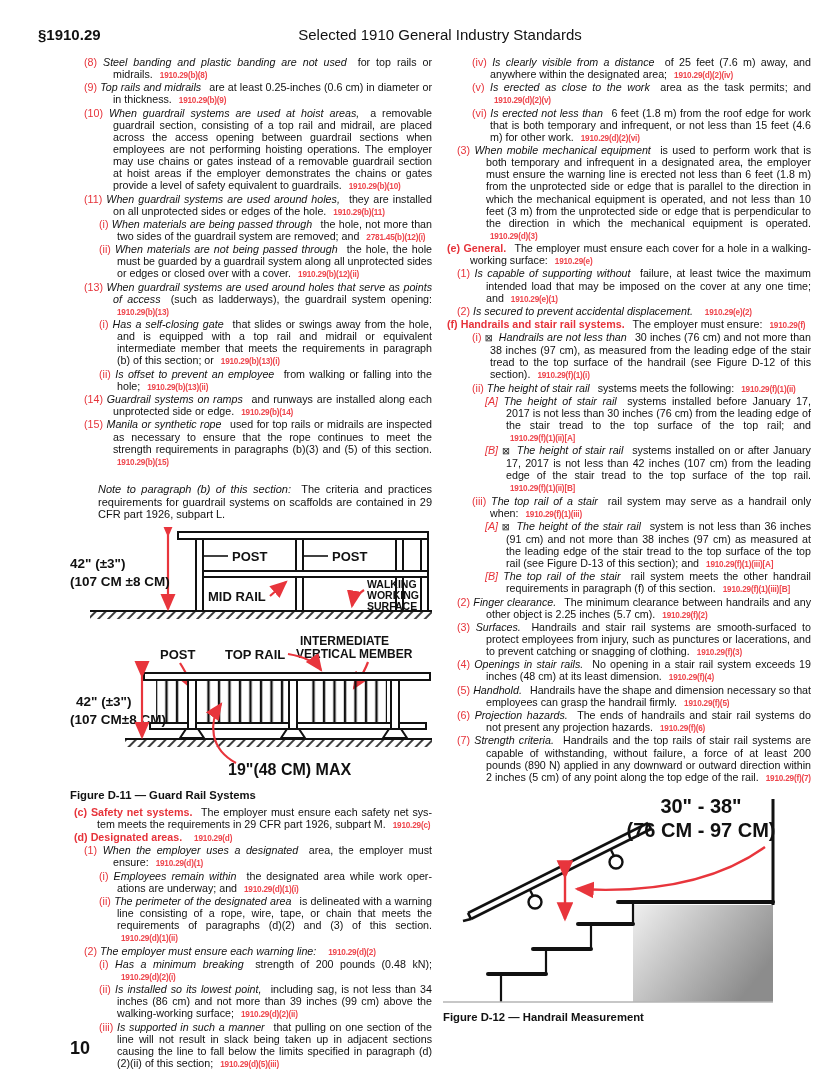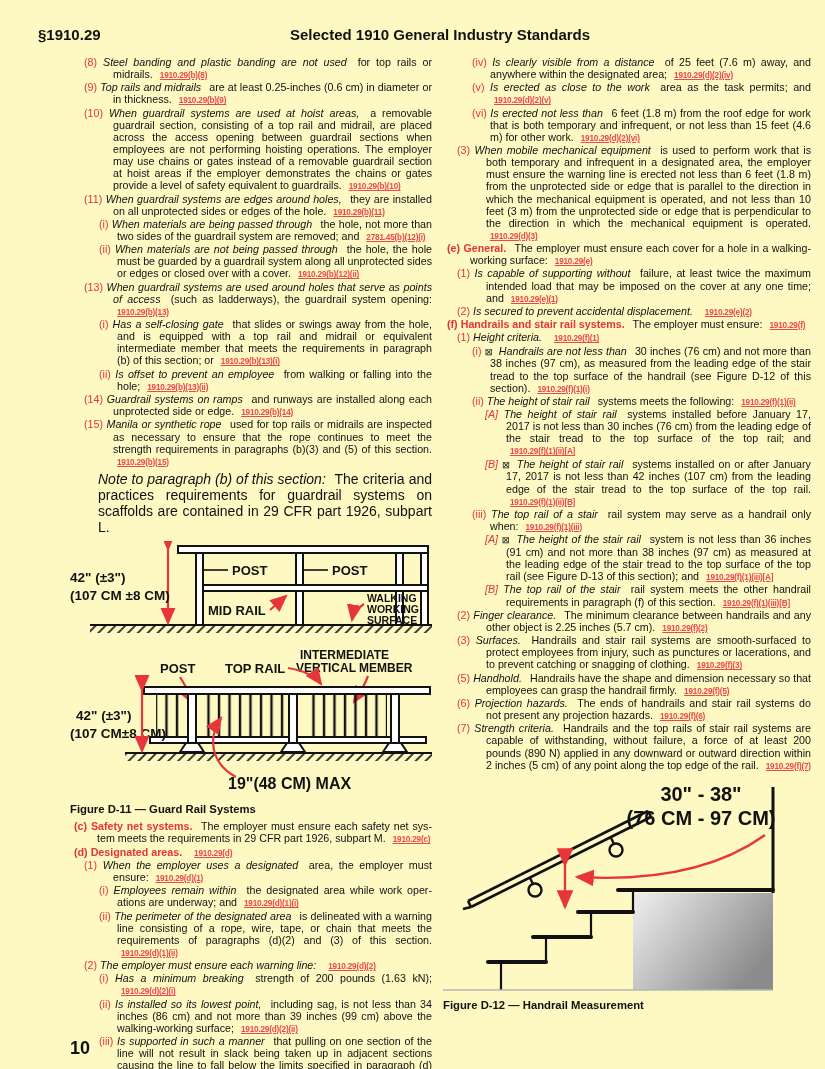--- a/index.html
+++ b/index.html
@@ -1,35 +1,35 @@
 <!DOCTYPE html>
 <html><head>
 <meta charset="utf-8">
 <style>
   html,body{margin:0;padding:0;background:#e9e9e9;}
-  .page{position:relative;width:825px;height:1069px;background:#fef9c3;overflow:hidden;
+  .page{position:relative;width:825px;height:1069px;background:#ffffff;overflow:hidden;
         font-family:"Liberation Sans",sans-serif;color:#111;}
   .hdr-section{position:absolute;left:38px;top:26px;font-size:15px;font-weight:bold;}
   .hdr-title{position:absolute;left:240px;top:26px;width:400px;text-align:center;
-             font-size:15px;font-weight:bold;}
+             font-size:15px;font-weight:normal;}
   .col{position:absolute;top:56px;font-size:10.7px;line-height:1.13;}
   .col-left{left:70px;width:362px;}
   .col-right{left:443px;width:368px;}
   .para{text-align:justify;margin:0 0 1px 0;}
   .lvl0{padding-left:27px;text-indent:-23px;}
   .lvl1{padding-left:43px;text-indent:-29px;}
   .lvl2{padding-left:47px;text-indent:-18px;}
   .lvl3{padding-left:63px;text-indent:-21px;}
   .mk{color:#e6333a;}
   .lead{font-style:italic;padding-right:5px;}
   .h .mk,.h .lead{color:#e6333a;font-weight:bold;font-style:normal;}
   .lvl3 .mk{font-style:italic;}
   .cite{color:#ee464d;font-weight:bold;font-size:8.2px;letter-spacing:-0.2px;
-        margin-left:4px;white-space:nowrap;text-decoration:underline;}
-  .note{font-size:14px;padding-left:28px;text-indent:0;margin-top:4px;line-height:1.15;}
+        margin-left:4px;white-space:nowrap;}
+  .note{font-size:11px;padding-left:28px;text-indent:0;margin-top:16px;line-height:1.15;}
   .chg{font-size:9.5px;color:#111;margin-right:3px;font-style:normal;}
   .figure{margin:6px 0 2px 0;}
   .figcap{font-size:11.3px;font-weight:bold;margin:2px 0 4px 0;}
   .pageno{position:absolute;left:70px;top:1038px;font-size:18px;font-weight:bold;}
   svg text{font-family:"Liberation Sans",sans-serif;font-weight:bold;fill:#111;}
   .redline{stroke:#e8353c;fill:none;}
   .blk{stroke:#111;fill:#fff;}
 </style>
 </head>
 <body>
@@ -37,21 +37,21 @@
 <div class="page">
 
   <div class="hdr-section">§1910.29</div>
   <div class="hdr-title">Selected 1910 General Industry Standards</div>
 
   <div class="col col-left">
     <div id="lc1">
         <div class="para lvl1"><span class="mk">(8)</span> <span class="lead">Steel banding and plastic banding are not used</span> <span class="rest">for top rails or midrails.</span> <span class="cite">1910.29(b)(8)</span> </div>
         <div class="para lvl1"><span class="mk">(9)</span> <span class="lead">Top rails and midrails</span> <span class="rest">are at least 0.25-inches (0.6 cm) in diameter or in thickness.</span> <span class="cite">1910.29(b)(9)</span> </div>
         <div class="para lvl1"><span class="mk">(10)</span> <span class="lead">When guardrail systems are used at hoist areas,</span> <span class="rest">a removable guardrail section, consisting of a top rail and midrail, are placed across the access opening between guardrail sections when employees are not performing hoisting operations. The employer may use chains or gates instead of a removable guardrail section at hoist areas if the employer demonstrates the chains or gates provide a level of safety equivalent to guardrails.</span> <span class="cite">1910.29(b)(10)</span> </div>
-        <div class="para lvl1"><span class="mk">(11)</span> <span class="lead">When guardrail systems are edges around holes,</span> <span class="rest">they are installed on all unprotected sides or edges of the hole.</span> <span class="cite">1910.29(b)(11)</span> </div>
+        <div class="para lvl1"><span class="mk">(11)</span> <span class="lead">When guardrail systems are used around holes,</span> <span class="rest">they are installed on all unprotected sides or edges of the hole.</span> <span class="cite">1910.29(b)(11)</span> </div>
         <div class="para lvl2"><span class="mk">(i)</span> <span class="lead">When materials are being passed through</span> <span class="rest">the hole, not more than two sides of the guardrail system are removed; and</span> <span class="cite">2781.45(b)(12)(i)</span> </div>
         <div class="para lvl2"><span class="mk">(ii)</span> <span class="lead">When materials are not being passed through</span> <span class="rest">the hole, the hole must be guarded by a guardrail system along all unpro­tected sides or edges or closed over with a cover.</span> <span class="cite">1910.29(b)(12)(ii)</span> </div>
         <div class="para lvl1"><span class="mk">(13)</span> <span class="lead">When guardrail systems are used around holes that serve as points of access</span> <span class="rest">(such as ladderways), the guardrail system opening:</span> <span class="cite">1910.29(b)(13)</span> </div>
         <div class="para lvl2"><span class="mk">(i)</span> <span class="lead">Has a self-closing gate</span> <span class="rest">that slides or swings away from the hole, and is equipped with a top rail and midrail or equivalent intermediate member that meets the requirements in paragraph (b) of this section; or</span> <span class="cite">1910.29(b)(13)(i)</span> </div>
         <div class="para lvl2"><span class="mk">(ii)</span> <span class="lead">Is offset to prevent an employee</span> <span class="rest">from walking or falling into the hole;</span> <span class="cite">1910.29(b)(13)(ii)</span> </div>
         <div class="para lvl1"><span class="mk">(14)</span> <span class="lead">Guardrail systems on ramps</span> <span class="rest">and runways are installed along each unprotected side or edge.</span> <span class="cite">1910.29(b)(14)</span> </div>
         <div class="para lvl1"><span class="mk">(15)</span> <span class="lead">Manila or synthetic rope</span> <span class="rest">used for top rails or midrails are inspected as necessary to ensure that the rope continues to meet the strength requirements in paragraphs (b)(3) and (5) of this sec­tion.</span> <span class="cite">1910.29(b)(15)</span> </div>
         <div class="para lvl1 note"><span class="lead">Note to paragraph (b) of this section:</span> <span class="rest">The criteria and practices requirements for guardrail systems on scaffolds are contained in 29 CFR part 1926, subpart L.</span> </div>
       </div>
 
@@ -120,46 +120,46 @@
       <div class="figcap">Figure D-11  —  Guard Rail Systems</div>
     </div>
 
     <div id="lc2">
         <div class="para lvl0 h"><span class="mk">(c)</span> <span class="lead">Safety net systems.</span> <span class="rest">The employer must ensure each safety net sys­tem meets the requirements in 29 CFR part 1926, subpart M.</span> <span class="cite">1910.29(c)</span> </div>
         <div class="para lvl0 h"><span class="mk">(d)</span> <span class="lead">Designated areas.</span> <span class="cite">1910.29(d)</span> </div>
         <div class="para lvl1"><span class="mk">(1)</span> <span class="lead">When the employer uses a designated</span> <span class="rest">area, the employer must ensure:</span> <span class="cite">1910.29(d)(1)</span> </div>
         <div class="para lvl2"><span class="mk">(i)</span> <span class="lead">Employees remain within</span> <span class="rest">the designated area while work oper­ations are underway; and</span> <span class="cite">1910.29(d)(1)(i)</span> </div>
         <div class="para lvl2"><span class="mk">(ii)</span> <span class="lead">The perimeter of the designated area</span> <span class="rest">is delineated with a warn­ing line consisting of a rope, wire, tape, or chain that meets the requirements of paragraphs (d)(2) and (3) of this section.</span> <span class="cite">1910.29(d)(1)(ii)</span> </div>
         <div class="para lvl1"><span class="mk">(2)</span> <span class="lead">The employer must ensure each warning line:</span> <span class="cite">1910.29(d)(2)</span> </div>
-        <div class="para lvl2"><span class="mk">(i)</span> <span class="lead">Has a minimum breaking</span> <span class="rest">strength of 200 pounds (1.63 kN);</span> <span class="cite">1910.29(d)(2)(i)</span> </div>
+        <div class="para lvl2"><span class="mk">(i)</span> <span class="lead">Has a minimum breaking</span> <span class="rest">strength of 200 pounds (0.48 kN);</span> <span class="cite">1910.29(d)(2)(i)</span> </div>
         <div class="para lvl2"><span class="mk">(ii)</span> <span class="lead">Is installed so its lowest point,</span> <span class="rest">including sag, is not less than 34 inches (86 cm) and not more than 39 inches (99 cm) above the walking-working surface;</span> <span class="cite">1910.29(d)(2)(ii)</span> </div>
         <div class="para lvl2"><span class="mk">(iii)</span> <span class="lead">Is supported in such a manner</span> <span class="rest">that pulling on one section of the line will not result in slack being taken up in adjacent sec­tions causing the line to fall below the limits specified in para­graph (d)(2)(ii) of this section;</span> <span class="cite">1910.29(d)(5)(iii)</span> </div>
       </div>
   </div>
 
   <div class="col col-right">
     <div id="rc1">
         <div class="para lvl2"><span class="mk">(iv)</span> <span class="lead">Is clearly visible from a distance</span> <span class="rest">of 25 feet (7.6 m) away, and anywhere within the designated area;</span> <span class="cite">1910.29(d)(2)(iv)</span> </div>
         <div class="para lvl2"><span class="mk">(v)</span> <span class="lead">Is erected as close to the work</span> <span class="rest">area as the task permits; and</span> <span class="cite">1910.29(d)(2)(v)</span> </div>
         <div class="para lvl2"><span class="mk">(vi)</span> <span class="lead">Is erected not less than</span> <span class="rest">6 feet (1.8 m) from the roof edge for work that is both temporary and infrequent, or not less than 15 feet (4.6 m) for other work.</span> <span class="cite">1910.29(d)(2)(vi)</span> </div>
         <div class="para lvl1"><span class="mk">(3)</span> <span class="lead">When mobile mechanical equipment</span> <span class="rest">is used to perform work that is both temporary and infrequent in a designated area, the employer must ensure the warning line is erected not less than 6 feet (1.8 m) from the unprotected side or edge that is parallel to the direction in which the mechanical equipment is operated, and not less than 10 feet (3 m) from the unprotected side or edge that is perpendicular to the direction in which the mechanical equipment is operated.</span> <span class="cite">1910.29(d)(3)</span> </div>
         <div class="para lvl0 h"><span class="mk">(e)</span> <span class="lead">General.</span> <span class="rest">The employer must ensure each cover for a hole in a walking-working surface:</span> <span class="cite">1910.29(e)</span> </div>
         <div class="para lvl1"><span class="mk">(1)</span> <span class="lead">Is capable of supporting without</span> <span class="rest">failure, at least twice the maxi­mum intended load that may be imposed on the cover at any one time; and</span> <span class="cite">1910.29(e)(1)</span> </div>
         <div class="para lvl1"><span class="mk">(2)</span> <span class="lead">Is secured to prevent accidental displacement.</span> <span class="cite">1910.29(e)(2)</span> </div>
         <div class="para lvl0 h"><span class="mk">(f)</span> <span class="lead">Handrails and stair rail systems.</span> <span class="rest">The employer must ensure:</span> <span class="cite">1910.29(f)</span> </div>
-        <div class="para lvl1"><span class="mk">(1)</span> <span class="lead">Height criteria.</span> <span class="cite">1910.29(f)(1)</span> </div>
         <div class="para lvl2"><span class="mk">(i)</span> <span class="chg">⊠</span> <span class="lead">Handrails are not less than</span> <span class="rest">30 inches (76 cm) and not more than 38 inches (97 cm), as measured from the leading edge of the stair tread to the top surface of the handrail (see Figure D-12 of this section).</span> <span class="cite">1910.29(f)(1)(i)</span> </div>
         <div class="para lvl2"><span class="mk">(ii)</span> <span class="lead">The height of stair rail</span> <span class="rest">systems meets the following:</span> <span class="cite">1910.29(f)(1)(ii)</span> </div>
         <div class="para lvl3"><span class="mk">[A]</span> <span class="lead">The height of stair rail</span> <span class="rest">systems installed before January 17, 2017 is not less than 30 inches (76 cm) from the leading edge of the stair tread to the top surface of the top rail; and</span> <span class="cite">1910.29(f)(1)(ii)[A]</span> </div>
         <div class="para lvl3"><span class="mk">[B]</span> <span class="chg">⊠</span> <span class="lead">The height of stair rail</span> <span class="rest">systems installed on or after Janu­ary 17, 2017 is not less than 42 inches (107 cm) from the leading edge of the stair tread to the top surface of the top rail.</span> <span class="cite">1910.29(f)(1)(ii)[B]</span> </div>
         <div class="para lvl2"><span class="mk">(iii)</span> <span class="lead">The top rail of a stair</span> <span class="rest">rail system may serve as a handrail only when:</span> <span class="cite">1910.29(f)(1)(iii)</span> </div>
         <div class="para lvl3"><span class="mk">[A]</span> <span class="chg">⊠</span> <span class="lead">The height of the stair rail</span> <span class="rest">system is not less than 36 inches (91 cm) and not more than 38 inches (97 cm) as measured at the leading edge of the stair tread to the top surface of the top rail (see Figure D-13 of this section); and</span> <span class="cite">1910.29(f)(1)(iii)[A]</span> </div>
         <div class="para lvl3"><span class="mk">[B]</span> <span class="lead">The top rail of the stair</span> <span class="rest">rail system meets the other handrail requirements in paragraph (f) of this section.</span> <span class="cite">1910.29(f)(1)(iii)[B]</span> </div>
         <div class="para lvl1"><span class="mk">(2)</span> <span class="lead">Finger clearance.</span> <span class="rest">The minimum clearance between handrails and any other object is 2.25 inches (5.7 cm).</span> <span class="cite">1910.29(f)(2)</span> </div>
         <div class="para lvl1"><span class="mk">(3)</span> <span class="lead">Surfaces.</span> <span class="rest">Handrails and stair rail systems are smooth-surfaced to protect employees from injury, such as punctures or lacerations, and to prevent catching or snagging of clothing.</span> <span class="cite">1910.29(f)(3)</span> </div>
+        <div class="para lvl1"><span class="mk">(4)</span> <span class="lead">Openings in stair rails.</span> <span class="rest">No opening in a stair rail system exceeds 19 inches (48 cm) at its least dimension.</span> <span class="cite">1910.29(f)(4)</span> </div>
         <div class="para lvl1"><span class="mk">(5)</span> <span class="lead">Handhold.</span> <span class="rest">Handrails have the shape and dimension necessary so that employees can grasp the handrail firmly.</span> <span class="cite">1910.29(f)(5)</span> </div>
         <div class="para lvl1"><span class="mk">(6)</span> <span class="lead">Projection hazards.</span> <span class="rest">The ends of handrails and stair rail systems do not present any projection hazards.</span> <span class="cite">1910.29(f)(6)</span> </div>
         <div class="para lvl1"><span class="mk">(7)</span> <span class="lead">Strength criteria.</span> <span class="rest">Handrails and the top rails of stair rail systems are capable of withstanding, without failure, a force of at least 200 pounds (890 N) applied in any downward or outward direction within 2 inches (5 cm) of any point along the top edge of the rail.</span> <span class="cite">1910.29(f)(7)</span> </div>
       </div>
 
     <div class="figure">
       <svg width="368" height="218" viewBox="0 0 368 218">
         <defs>
           <marker id="arrB" markerWidth="9" markerHeight="9" refX="7" refY="3.5" orient="auto">
             <path d="M0,0 L8,3.5 L0,7 Z" fill="#e8353c"></path>

